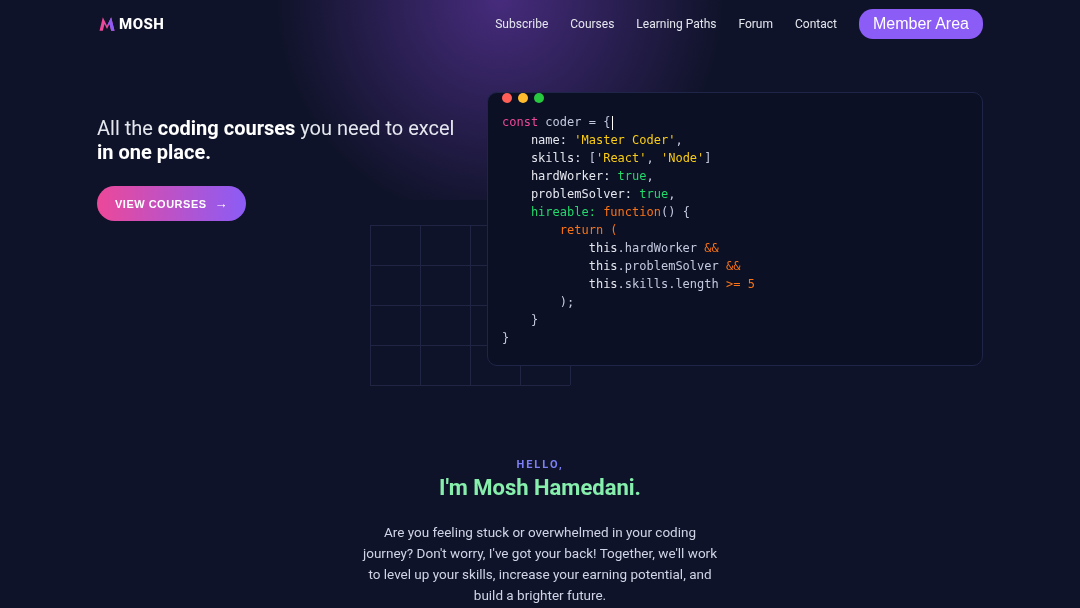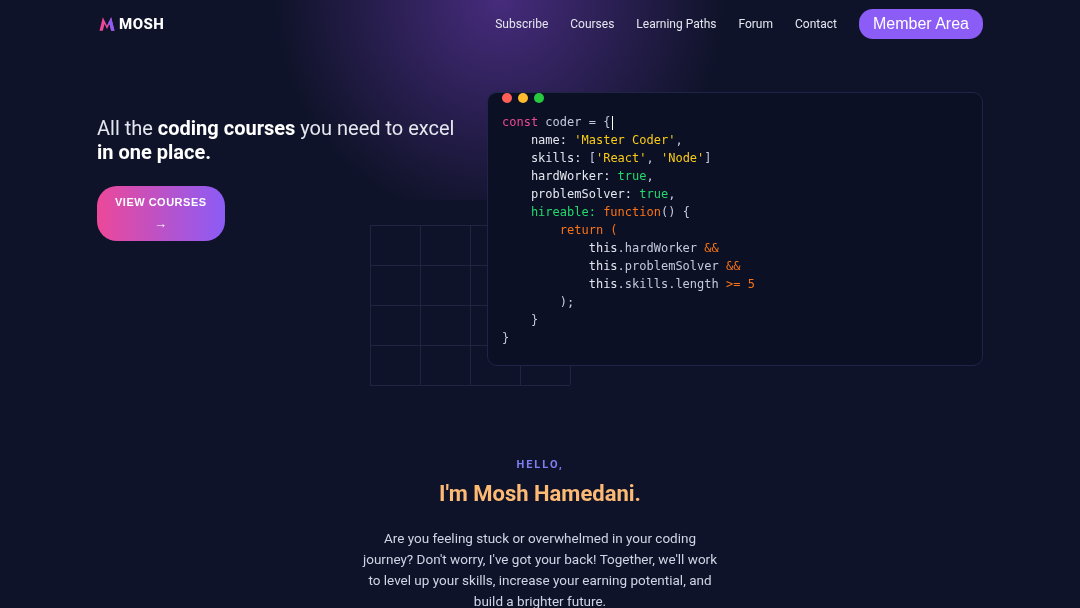--- a/index.html
+++ b/index.html
@@ -52,41 +52,41 @@
 .hero-left { width:360px; padding-top:8px; }
 h1 { font-size:30px; font-weight:800; line-height:1.22; color:#fff; }
 h1 .green { color:#22d96b; }
 h1 .pink { color:#ec4899; }
 .sub { margin-top:16px; font-size:20px; color:#e5e7ef; }
 .sub .bold { font-weight:700; color:#fff; }
 .cta {
   margin-top:22px; display:inline-flex; align-items:center; gap:8px;
   background:linear-gradient(90deg,#ec4899,#8b5cf6);
   color:#fff; font-size:11px; font-weight:700; letter-spacing:0.5px;
-  padding:10px 18px; border:none; border-radius:20px; cursor:pointer;flex-direction:column;
+  padding:10px 18px; border:none; border-radius:20px; cursor:pointer;
 }
 .cta .arrow { font-size:13px; }
 
 
 .code-window {
   flex:1; background:#0b1024; border:1px solid #1e2548; border-radius:10px;
   padding:0 14px 18px; font-family: "SFMono-Regular", Consolas, "Liberation Mono", Menlo, monospace;
   font-size:12px; line-height:1.5; position:relative;
 }
 .dots { display:flex; gap:6px; margin-bottom:10px; }
 .dot { width:10px; height:10px; border-radius:50%; }
 .d1{background:#ff5f56}.d2{background:#ffbd2e}.d3{background:#27c93f}
 pre { white-space:pre; color:#c5c9e0; }
 .kw{color:#ec4899}.prop{color:#e5e7ef}.str{color:#facc15}.val{color:#22d96b}.fn{color:#22d96b}.lit{color:#f97316}.num{color:#f97316}.this{color:#e5e7ef}
 .cursor{display:inline-block;width:1px;height:14px;background:#fff;vertical-align:middle;margin-left:2px}
 
 
 .intro { text-align:center; margin-top:92px; }
 .hello { font-size:11px; font-weight:700; letter-spacing:2px; color:#7c7ff5; }
-.intro h2 { font-size:22px; font-weight:700; margin-top:10px; color:#fdba74; }
+.intro h2 { font-size:22px; font-weight:700; margin-top:4px; color:#86efac; }
 .intro p { max-width:360px; margin:22px auto 0; font-size:13.5px; line-height:1.55; color:#d0d4e6; }
 </style>
 </head>
 <body>
 
 <div class="glow"></div>
 <div class="grid-lines">
   <div class="v" style="left:0"></div>
     <div class="v" style="left:50px"></div>
     <div class="v" style="left:100px"></div>

